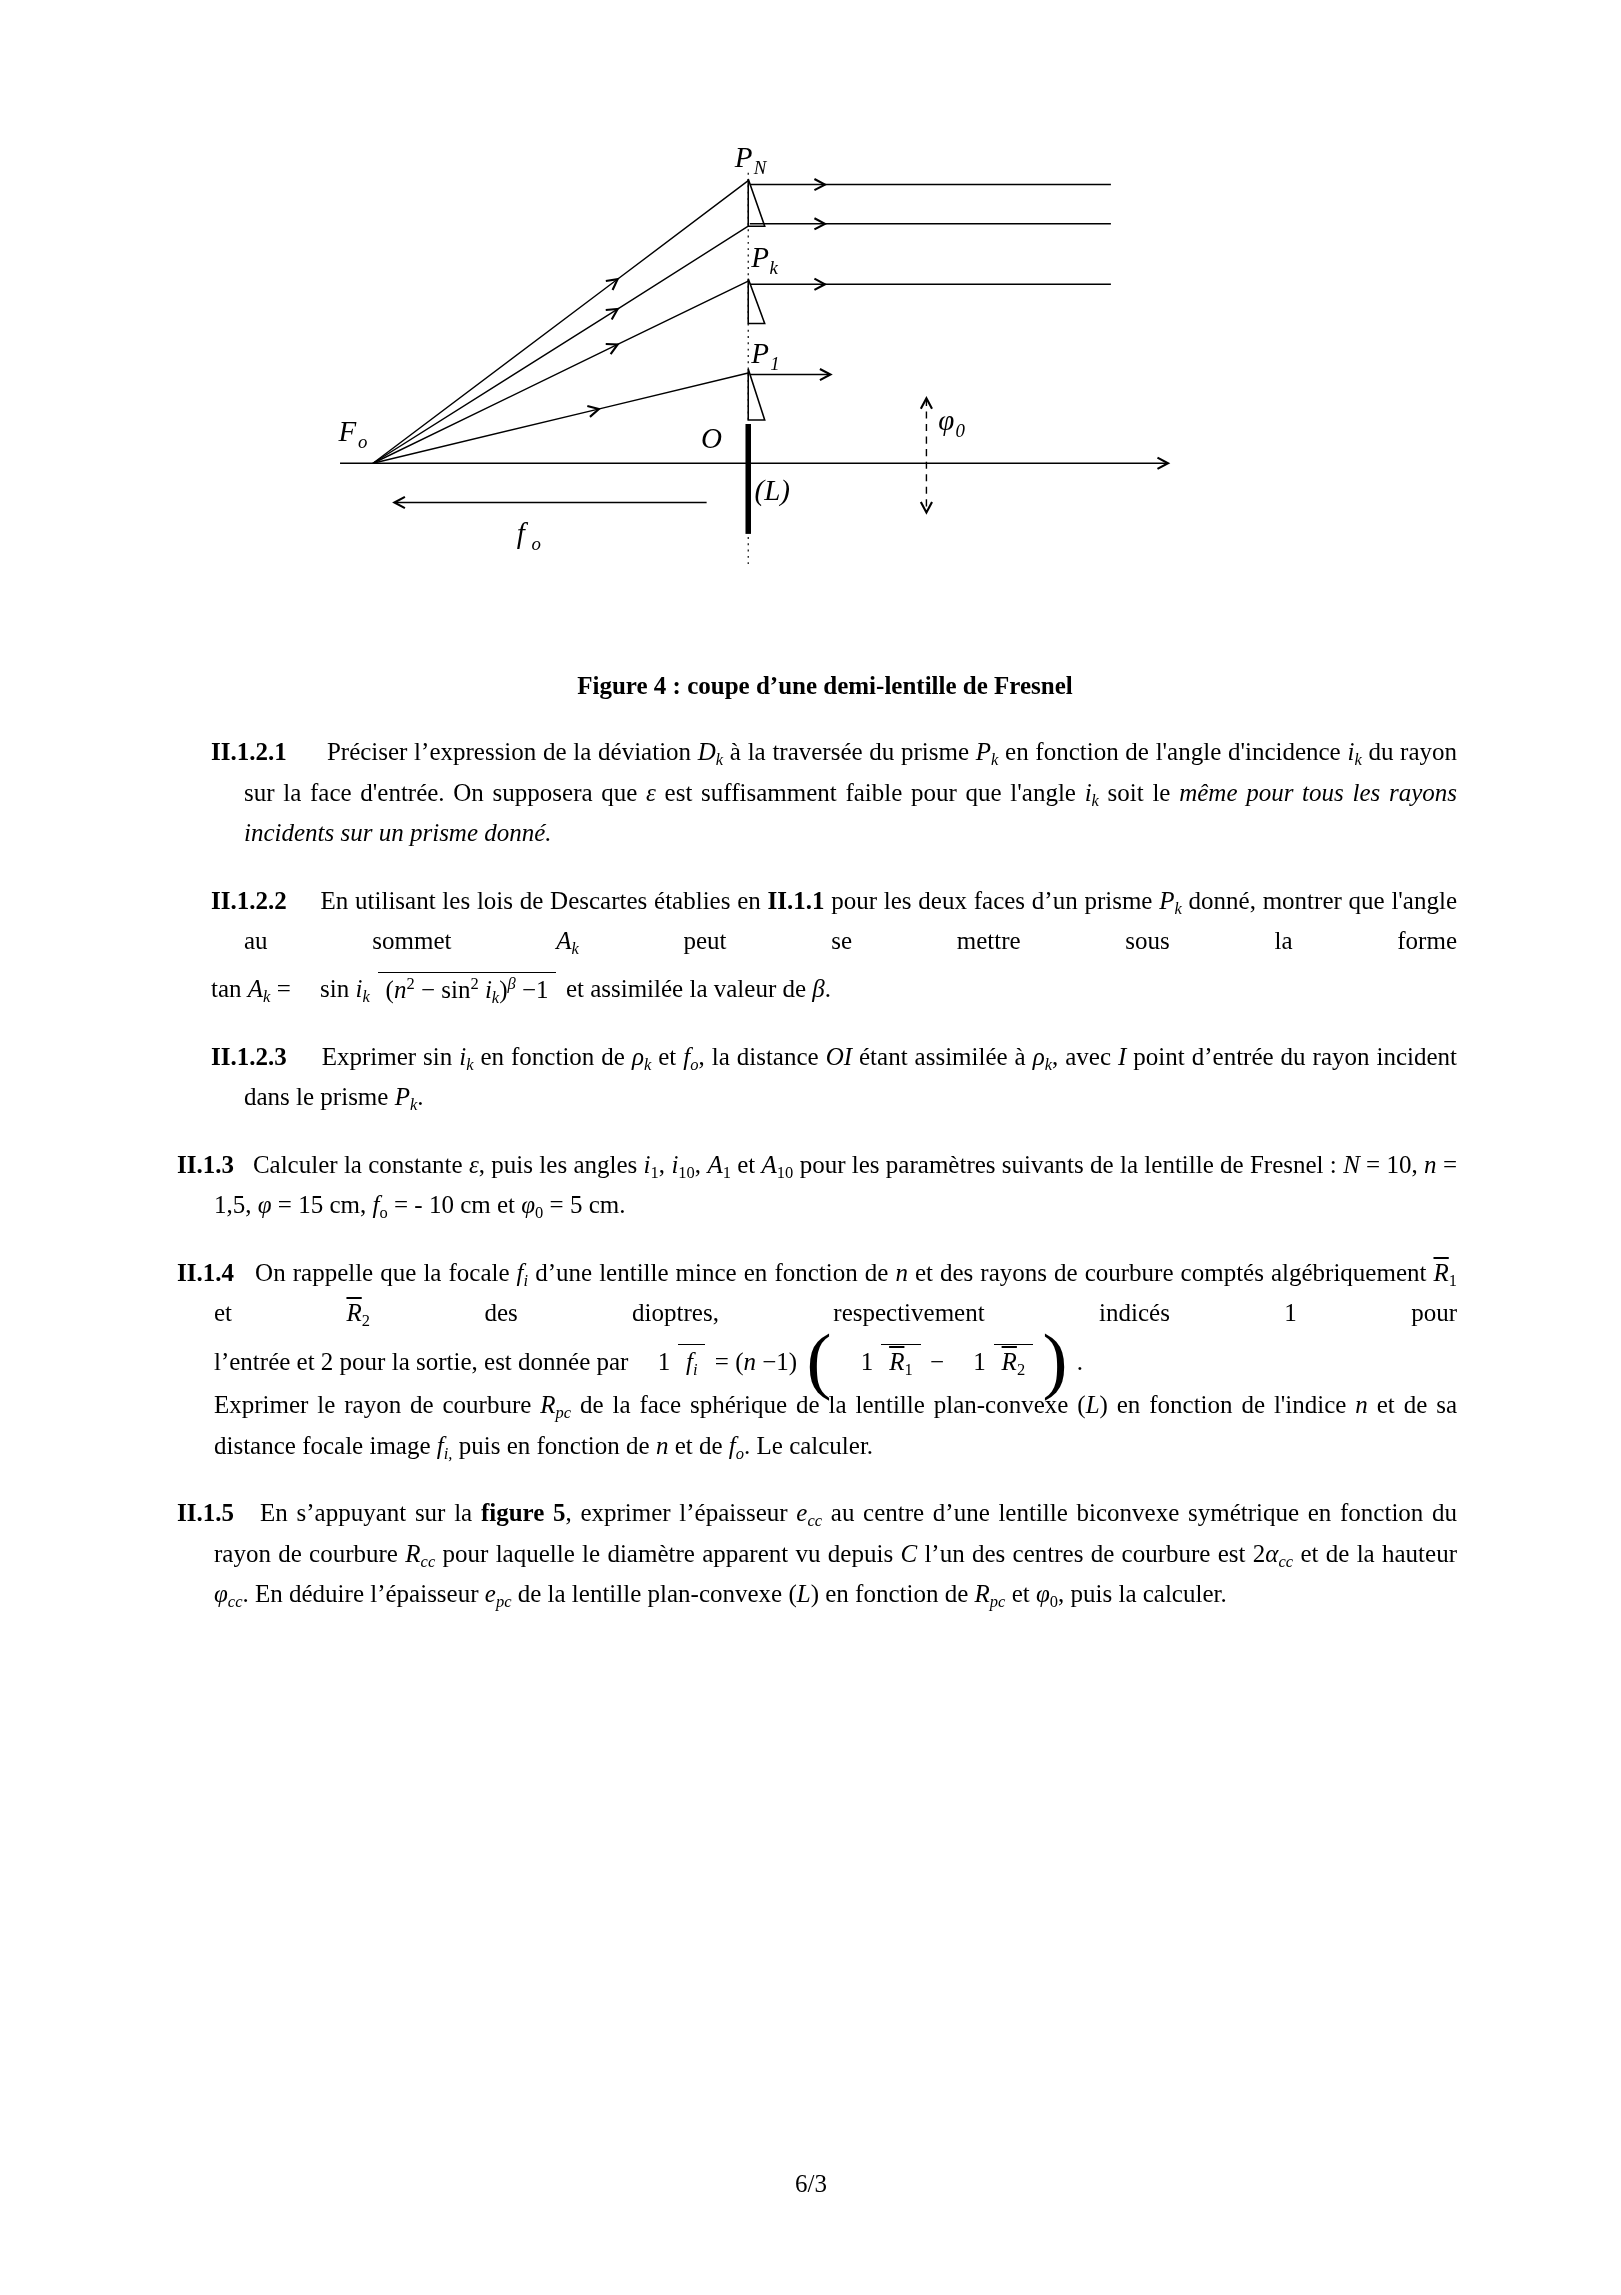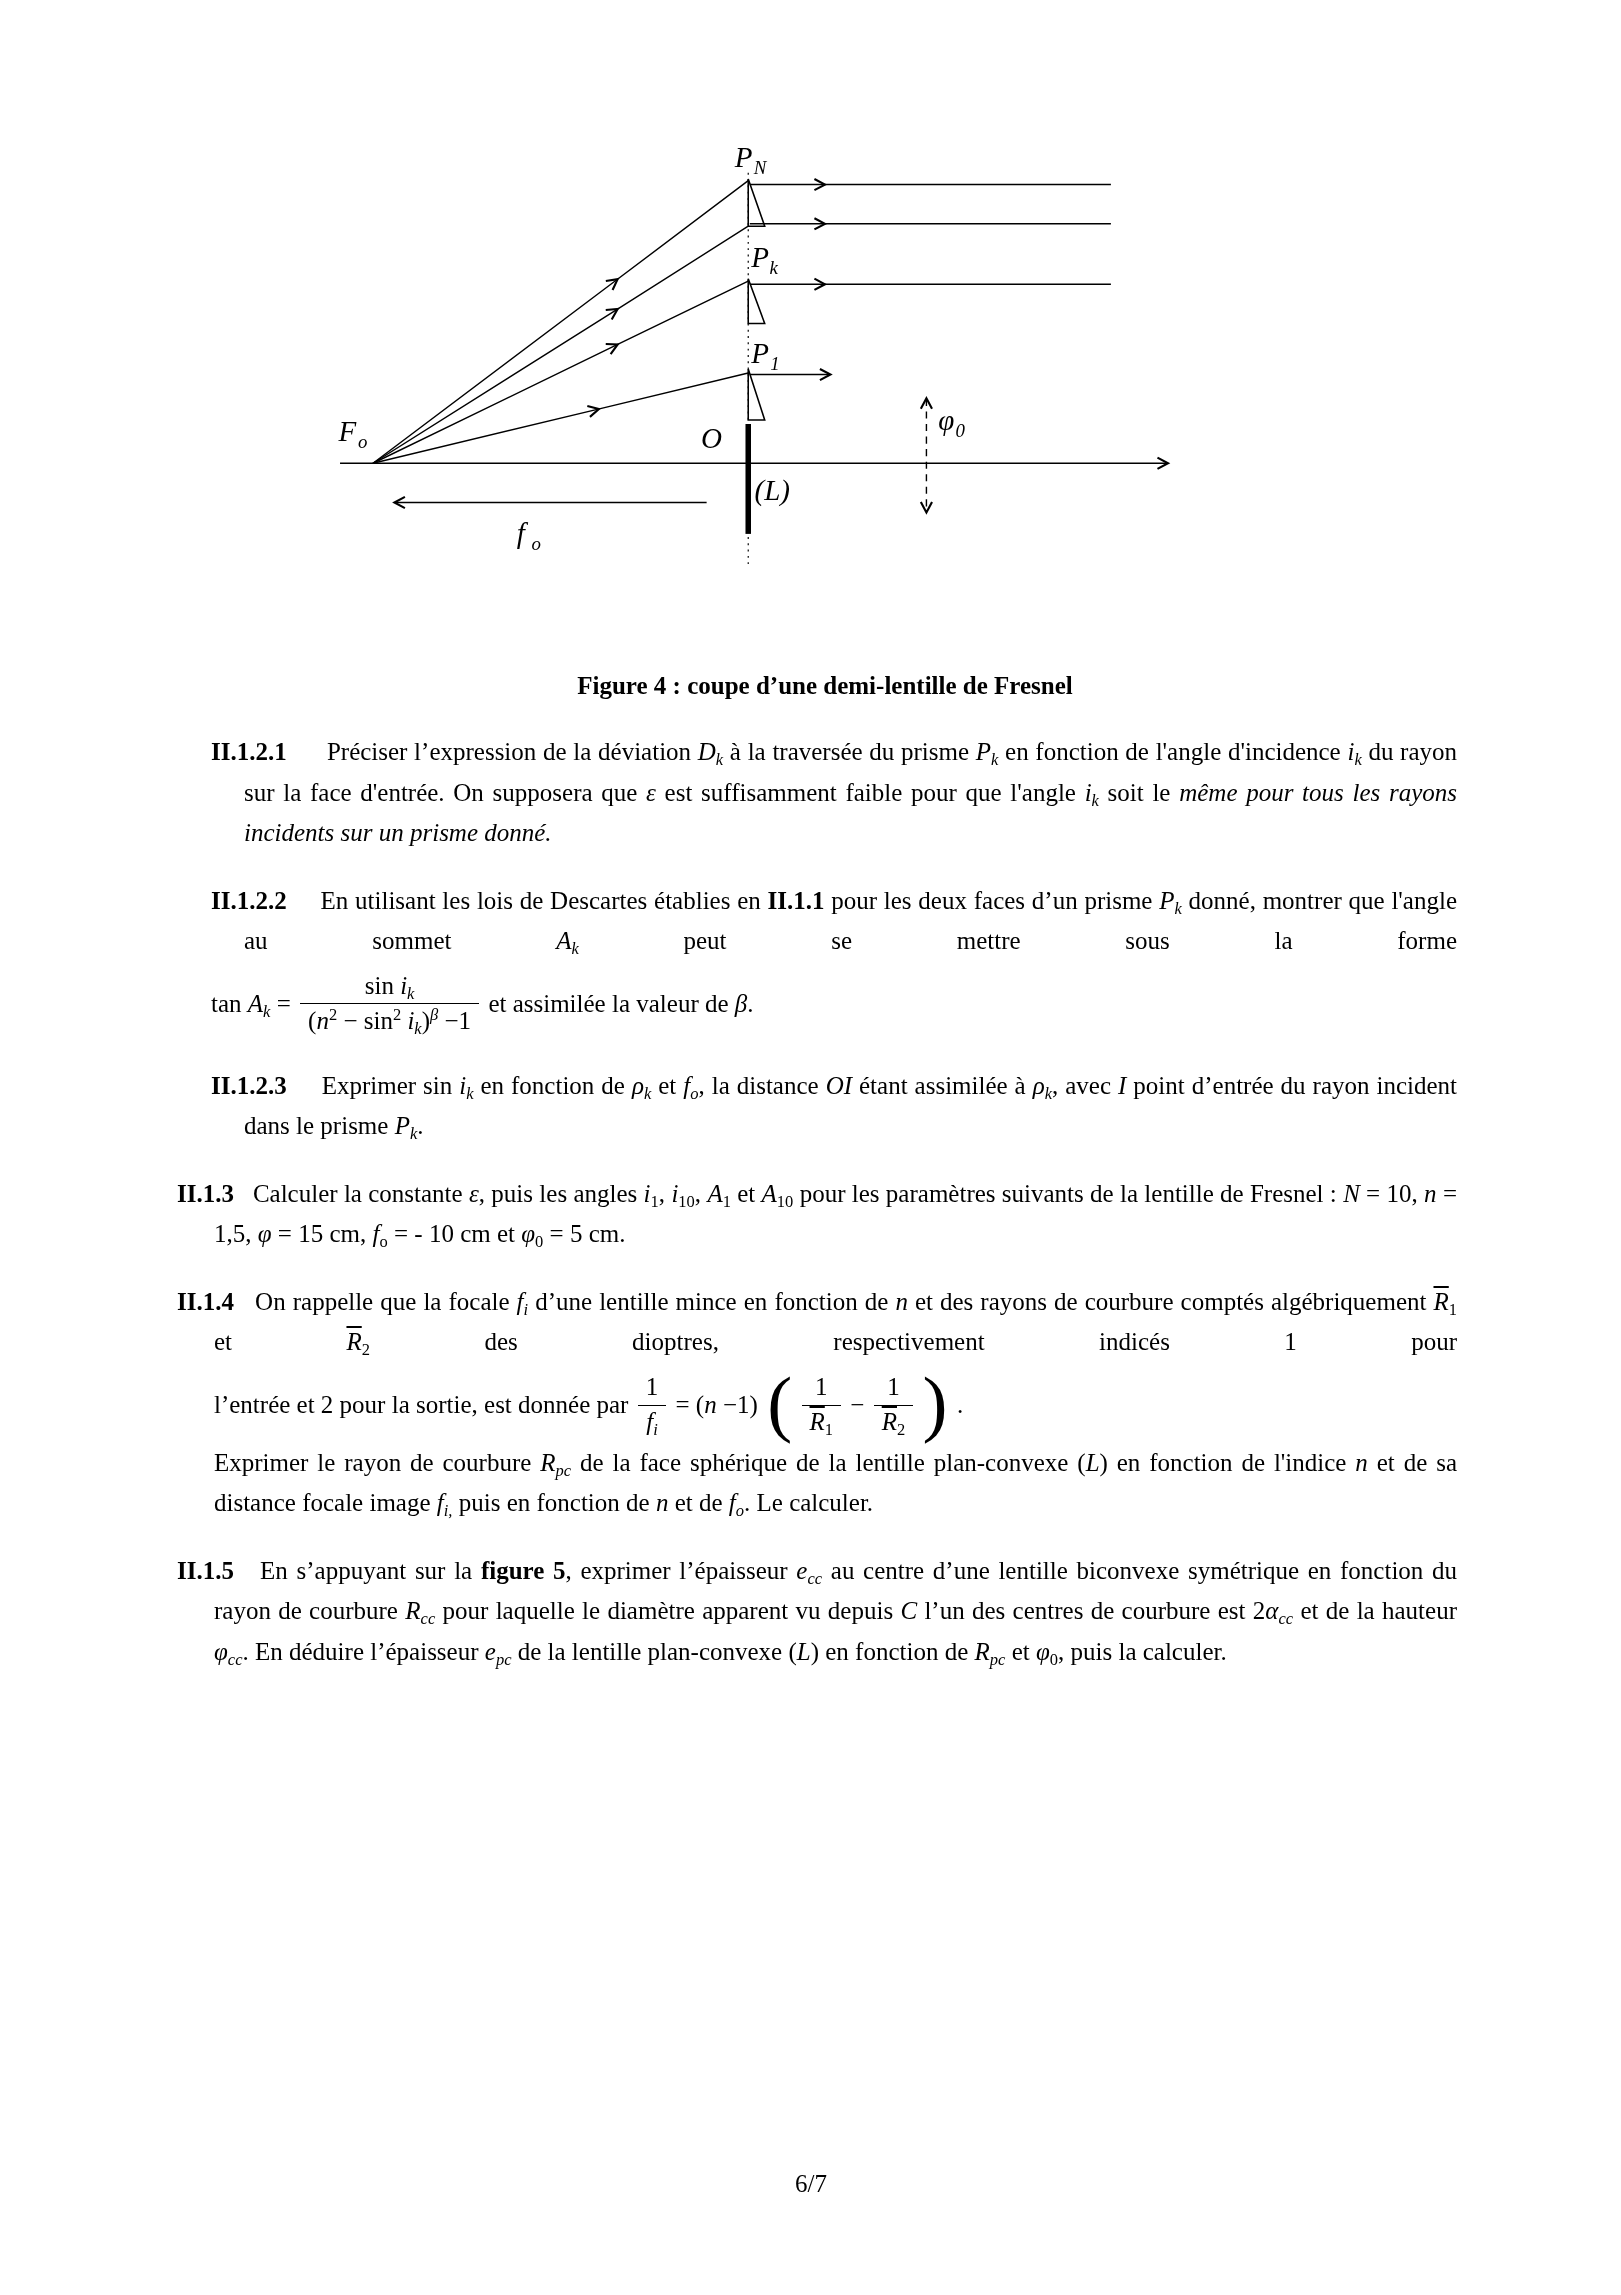--- a/index.html
+++ b/index.html
@@ -17,21 +17,21 @@
   .figure-wrap{position:absolute;top:110px;left:310px;width:911px;height:471px;}
   .caption{position:absolute;top:666px;left:185px;width:1280px;text-align:center;font-weight:bold;}
   .content{position:absolute;top:732px;left:177px;width:1280px;}
   .para{text-align:justify;margin:0 0 27px 0;}
   .ind2{padding-left:67px;text-indent:-33px;}
   .ind1{padding-left:37px;text-indent:-37px;}
   .rblock{text-indent:0;}
   .jall{text-align:justify;text-align-last:justify;}
   .formula-line{display:flex;align-items:center;column-gap:9.4px;text-indent:0;margin:7.9px 0 3.1px 0;}
   .ind2 .formula-line{margin-left:-33px;}
-  .frac{display:inline-flex;flex-direction:column;align-items:center;}
+  .frac{display:inline-flex;flex-direction:row;align-items:center;margin-left:12px;}
   .fnum,.fden{padding:0.8px 7.9px;line-height:1.3;text-align:center;text-indent:0;white-space:nowrap;}
   .fden{border-top:1.6px solid #000;text-align:center;}
   .bigp{font-size:300%;font-weight:400;line-height:0;transform:translateY(-1.6px);}
   .s-b{font-weight:bold;}
   .s-i{font-style:italic;}
   .s-d{font-size:0.66em;vertical-align:-0.28em;line-height:0;}
   .s-u{font-size:0.66em;vertical-align:0.55em;line-height:0;}
   .s-o{text-decoration:overline;}
   .footer{position:absolute;top:2164px;left:0;width:100%;text-align:center;}
   .figlab{font-family:"Liberation Serif","DejaVu Serif",serif;font-style:italic;font-size:37px;fill:#000;}
@@ -135,16 +135,16 @@
         <span class="bigp">)</span>
         <span><span>.</span></span>
       </div>
       <div class="rblock"><span>Exprimer le rayon de courbure </span><span class="s-i">R</span><span class="s-i s-d">pc</span><span> de la face sphérique de la lentille plan-convexe (</span><span class="s-i">L</span><span>) en fonction de l'indice </span><span class="s-i">n</span><span> et de sa distance focale image </span><span class="s-i">f</span><span class="s-i s-d">i,</span><span> puis en fonction de </span><span class="s-i">n</span><span> et de </span><span class="s-i">f</span><span class="s-i s-d">o</span><span>. Le calculer.</span></div>
     </div>
 
     <div class="para ind1"><span class="s-b">II.1.5</span><span>&nbsp;&nbsp;&nbsp;</span><span>En s’appuyant sur la </span><span class="s-b">figure 5</span><span>, exprimer l’épaisseur </span><span class="s-i">e</span><span class="s-i s-d">cc</span><span> au centre d’une lentille biconvexe symétrique en fonction du rayon de courbure </span><span class="s-i">R</span><span class="s-i s-d">cc</span><span> pour laquelle le diamètre apparent vu depuis </span><span class="s-i">C</span><span> l’un des centres de courbure est 2</span><span class="s-i">α</span><span class="s-i s-d">cc</span><span> et de la hauteur </span><span class="s-i">φ</span><span class="s-i s-d">cc</span><span>. En déduire l’épaisseur </span><span class="s-i">e</span><span class="s-i s-d">pc</span><span> de la lentille plan-convexe (</span><span class="s-i">L</span><span>) en fonction de </span><span class="s-i">R</span><span class="s-i s-d">pc</span><span> et </span><span class="s-i">φ</span><span class="s-d">0</span><span>, puis la calculer.</span></div>
 
   </div>
 
-  <div class="footer">6/7</div>
+  <div class="footer">6/3</div>
 
 </div>
 
 
 </body></html>

